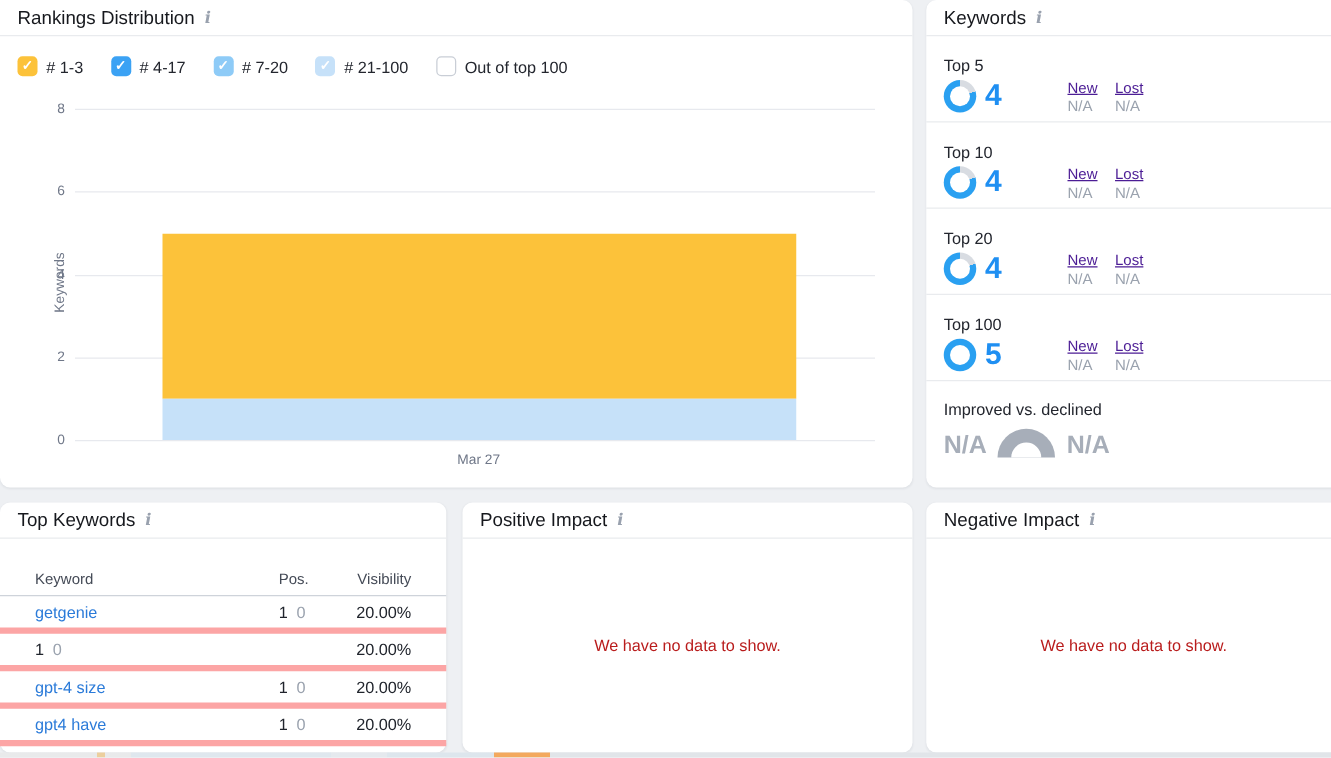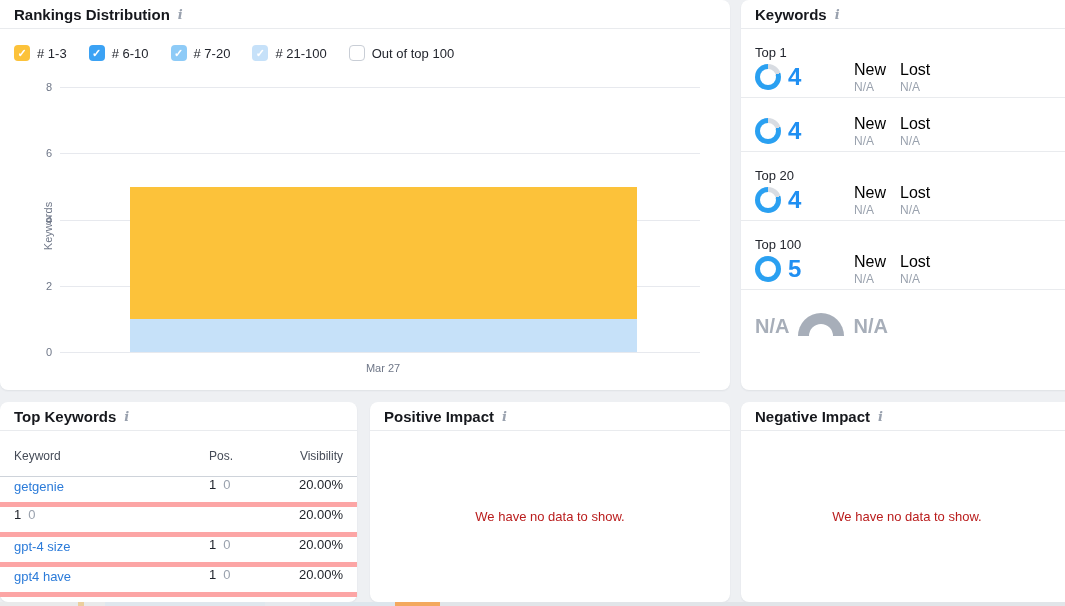--- a/index.html
+++ b/index.html
@@ -21,21 +21,21 @@
   #p-topkw    { left:0; top:402px; width:357px; height:200px; }
   #p-positive { left:370px; top:402px; width:360px; height:200px; }
   #p-negative { left:741px; top:402px; width:332px; height:200px; }
 
   .panel-header {
     height:29px;
     display:flex; align-items:center; gap:8px;
     padding:0 14px;
     border-bottom:1px solid #e9ebee;
   }
-  .panel-title { font-size:15px; font-weight:bold; color:#16181d; }
+  .panel-title { font-size:15px; font-weight:normal; color:#16181d; }
   .info-icon {
     font-family:"DejaVu Serif", serif;
     font-style:italic; font-weight:600;
     font-size:13px; color:#99a1ae;
     cursor:pointer;
   }
 
   
   .legend { position:absolute; left:14px; top:45px; display:flex; gap:22px; align-items:flex-start; }
   .legend-item { display:flex; align-items:center; gap:7px; cursor:pointer; }
@@ -73,35 +73,35 @@
 
   
   .kw-section { padding:16px 14px 6px 14px; border-bottom:1px solid #e9ebee; margin:0; }
   .kw-label { font-size:13px; color:#23262e; }
   .kw-row { display:flex; align-items:center; margin-top:3px; height:28px; }
   .donut { width:26px; height:26px; border-radius:50%; position:relative; flex:0 0 26px; }
   .donut::after { content:""; position:absolute; inset:5px; background:#fff; border-radius:50%; }
   .kw-num { font-size:24px; font-weight:bold; color:#1f8ff2; margin-left:7px; width:38px; }
   .nl { display:flex; gap:14px; margin-left:28px; }
   .nl-col { display:flex; flex-direction:column; }
-  .nl-label { font-size:16px; color:#000000; }
+  .nl-label { font-size:12px; color:#4c1d95;text-decoration:underline; }
   .nl-val { font-size:12px; color:#9aa2ae; margin-top:1px; }
   .improved { padding:15px 14px 0 14px; }
   .improved-label { font-size:13px; color:#23262e; }
   .gauge-row { display:flex; align-items:flex-end; gap:9px; margin-top:8px; }
   .na-big { font-size:20px; font-weight:bold; color:#a7aeb9; line-height:1; }
   .gauge { width:46px; height:23px; background:#a7aeb9; border-radius:46px 46px 0 0; position:relative; }
   .gauge::after {
     content:""; position:absolute; bottom:0; left:50%; transform:translateX(-50%);
     width:24px; height:12px; background:#fff; border-radius:24px 24px 0 0;
   }
 
   
   .tk-table { margin-top:18px; }
-  .tk-hrow, .tk-row { display:flex; align-items:flex-start; padding:0 14px; }
+  .tk-hrow, .tk-row { display:flex; align-items:center; padding:0 28px; }
   .tk-hrow { height:28px; border-bottom:1px solid #ced3da; }
   .tk-row { height:30px; border-bottom:5px solid #fca5a5; }
   .col-kw { flex:0 0 195px; text-align:left; }
   .col-pos { flex:0 0 54px; text-align:left; display:flex; gap:7px; }
   .col-vis { flex:1; text-align:right; }
   .tk-hrow span { font-size:12px; color:#454b57; }
   .tk-link { font-size:13px; color:#2b7bd9; text-decoration:none; cursor:pointer; }
   .pos-val { font-size:13px; color:#20242c; }
   .pos-diff { font-size:13px; color:#9aa2ae; }
   .vis-val { font-size:13px; color:#20242c; }
@@ -128,21 +128,21 @@
     <span class="info-icon">i</span>
   </div>
 
   <div class="legend">
     <div class="legend-item">
       <span class="cb checked" style="background: rgb(252, 194, 58);"></span>
       <span class="legend-label"># 1-3</span>
     </div>
     <div class="legend-item">
       <span class="cb checked" style="background: rgb(59, 162, 244);"></span>
-      <span class="legend-label"># 6-10</span>
+      <span class="legend-label"># 4-17</span>
     </div>
     <div class="legend-item">
       <span class="cb checked" style="background: rgb(142, 203, 247);"></span>
       <span class="legend-label"># 7-20</span>
     </div>
     <div class="legend-item">
       <span class="cb checked" style="background: rgb(198, 225, 249);"></span>
       <span class="legend-label"># 21-100</span>
     </div>
     <div class="legend-item">
@@ -180,38 +180,39 @@
   </div>
 </div>
 
 <div class="panel" id="p-keywords">
   <div class="panel-header">
     <span class="panel-title">Keywords</span>
     <span class="info-icon">i</span>
   </div>
 
   <div class="kw-section">
-    <div class="kw-label">Top 1</div>
+    <div class="kw-label">Top 5</div>
     <div class="kw-row">
       <span class="donut" style="background: conic-gradient(rgb(216, 220, 226) 0deg, rgb(216, 220, 226) 72deg, rgb(42, 160, 241) 72deg, rgb(42, 160, 241) 360deg);"></span>
       <span class="kw-num">4</span>
       <div class="nl">
         <div class="nl-col">
             <span class="nl-label">New</span>
             <span class="nl-val">N/A</span>
           </div>
         <div class="nl-col">
             <span class="nl-label">Lost</span>
             <span class="nl-val">N/A</span>
           </div>
       </div>
     </div>
   </div>
 
   <div class="kw-section">
+    <div class="kw-label">Top 10</div>
     <div class="kw-row">
       <span class="donut" style="background: conic-gradient(rgb(216, 220, 226) 0deg, rgb(216, 220, 226) 72deg, rgb(42, 160, 241) 72deg, rgb(42, 160, 241) 360deg);"></span>
       <span class="kw-num">4</span>
       <div class="nl">
         <div class="nl-col">
             <span class="nl-label">New</span>
             <span class="nl-val">N/A</span>
           </div>
         <div class="nl-col">
             <span class="nl-label">Lost</span>
@@ -251,20 +252,21 @@
           </div>
         <div class="nl-col">
             <span class="nl-label">Lost</span>
             <span class="nl-val">N/A</span>
           </div>
       </div>
     </div>
   </div>
 
   <div class="improved">
+    <div class="improved-label">Improved vs. declined</div>
     <div class="gauge-row">
       <span class="na-big">N/A</span>
       <span class="gauge"></span>
       <span class="na-big">N/A</span>
     </div>
   </div>
 </div>
 
 <div class="panel" id="p-topkw">
   <div class="panel-header">

